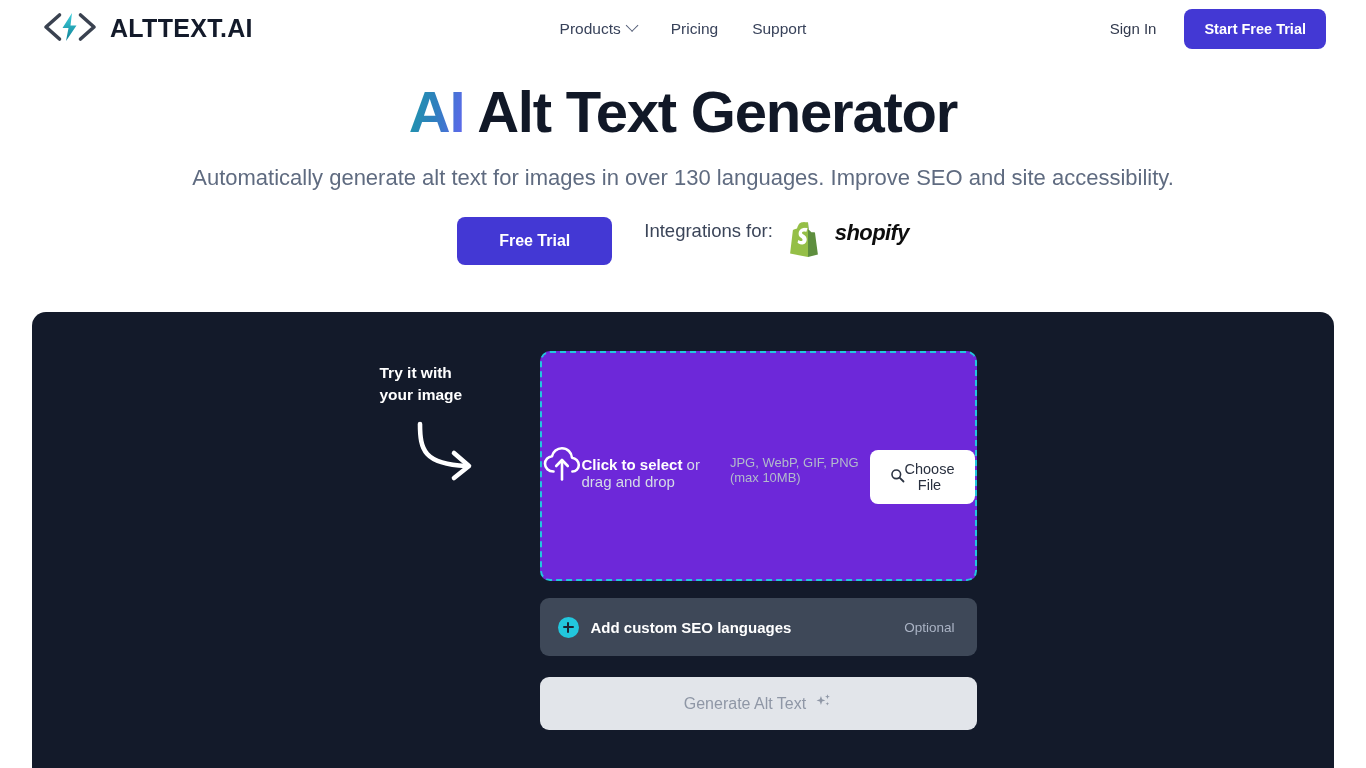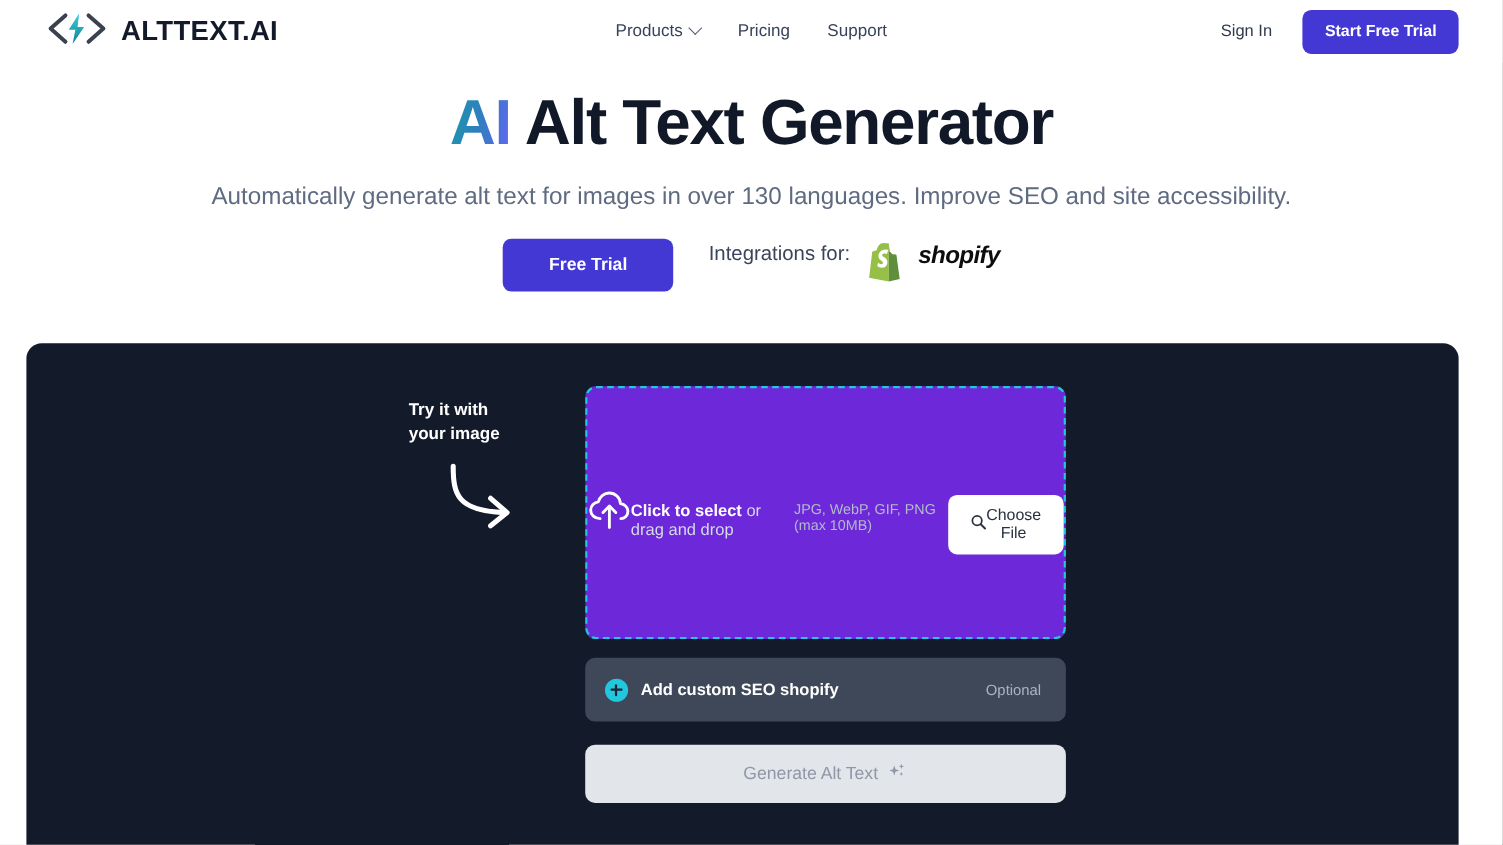--- a/index.html
+++ b/index.html
@@ -156,21 +156,21 @@
     font-size: 22px;
     font-weight: bold;
     font-style: italic;
     color: #0d0d0d;
     letter-spacing: -0.6px;
   }
 
   
   .dark-panel {
     position: absolute;
-    left: 24px;
+    left: 32px;
     top: 312px;
     width: 1302px;
     height: 456px;
     background: #131a2a;
     border-radius: 14px 14px 0 0;
     overflow: hidden;
   }
 
   .panel-inner {
     display: flex;
@@ -399,21 +399,21 @@
               <circle cx="6.7" cy="6.7" r="4.6" fill="none" stroke="#2b3342" stroke-width="1.7"></circle>
               <path d="M10.2 10.2 L14.4 14.4" stroke="#2b3342" stroke-width="1.9" stroke-linecap="round"></path>
             </svg>
           </span>
           <span>Choose File</span>
         </button>
       </div>
 
       <div class="keywords-bar">
         <span class="plus-icon"></span>
-        <span class="keywords-label">Add custom SEO shopify</span>
+        <span class="keywords-label">Add custom SEO languages</span>
         <span class="keywords-optional">Optional</span>
       </div>
 
       <button class="btn-generate" disabled="">
         <span>Generate Alt Text</span>
         <span>
           <svg width="17" height="17" viewBox="0 0 18 18">
             <path d="M6.3 3.2 L7.5 6.7 L11 7.9 L7.5 9.1 L6.3 12.6 L5.1 9.1 L1.6 7.9 L5.1 6.7 Z" fill="#8f97a6"></path>
             <path d="M13.2 1.4 L13.85 3.3 L15.75 3.95 L13.85 4.6 L13.2 6.5 L12.55 4.6 L10.65 3.95 L12.55 3.3 Z" fill="#8f97a6"></path>
             <path d="M13.1 9.4 L13.6 10.85 L15.05 11.35 L13.6 11.85 L13.1 13.3 L12.6 11.85 L11.15 11.35 L12.6 10.85 Z" fill="#8f97a6"></path>

